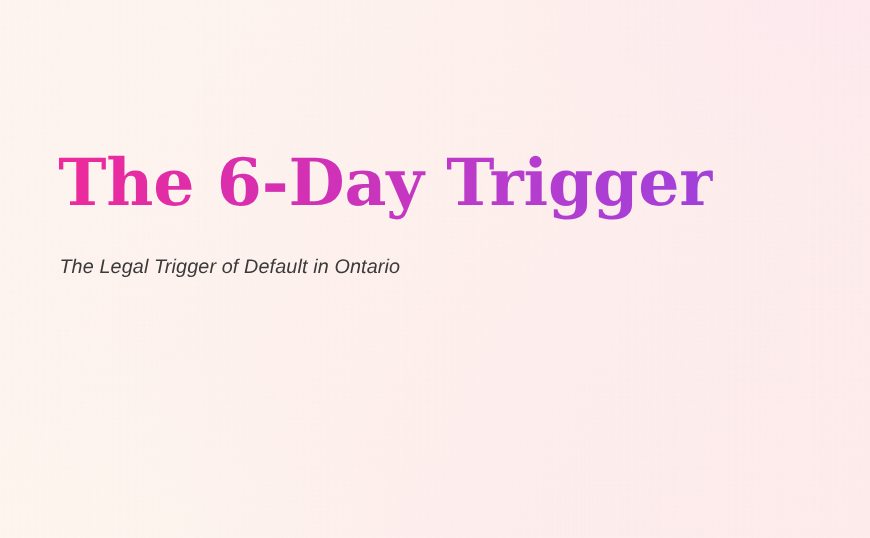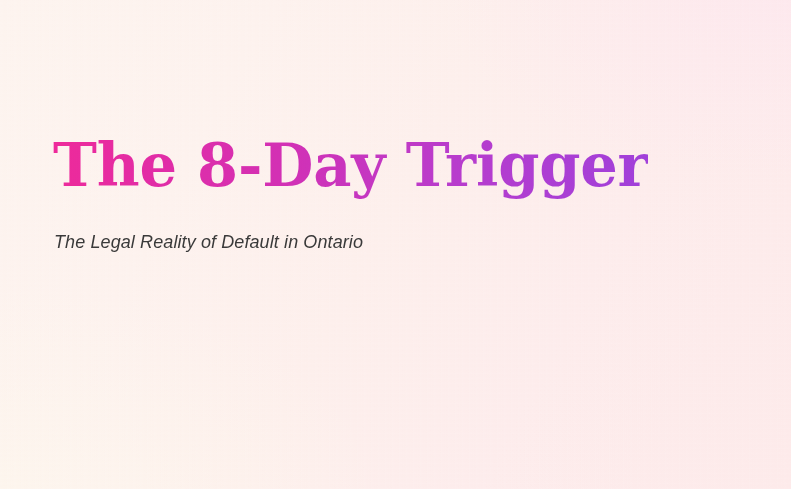--- a/index.html
+++ b/index.html
@@ -97,17 +97,17 @@
     white-space: nowrap;
   }
 </style>
 </head>
 <body>
 
 <div class="slide">
   <div class="grain"></div>
 
   <div class="content">
-    <h1 class="title">The 8-Day Trigger</h1>
+    <h1 class="title">The 6-Day Trigger</h1>
 
-    <p class="subtitle">The Legal Reality of Default in Ontario</p>
+    <p class="subtitle">The Legal Trigger of Default in Ontario</p>
   </div>
 </div>
 
 </body></html>

